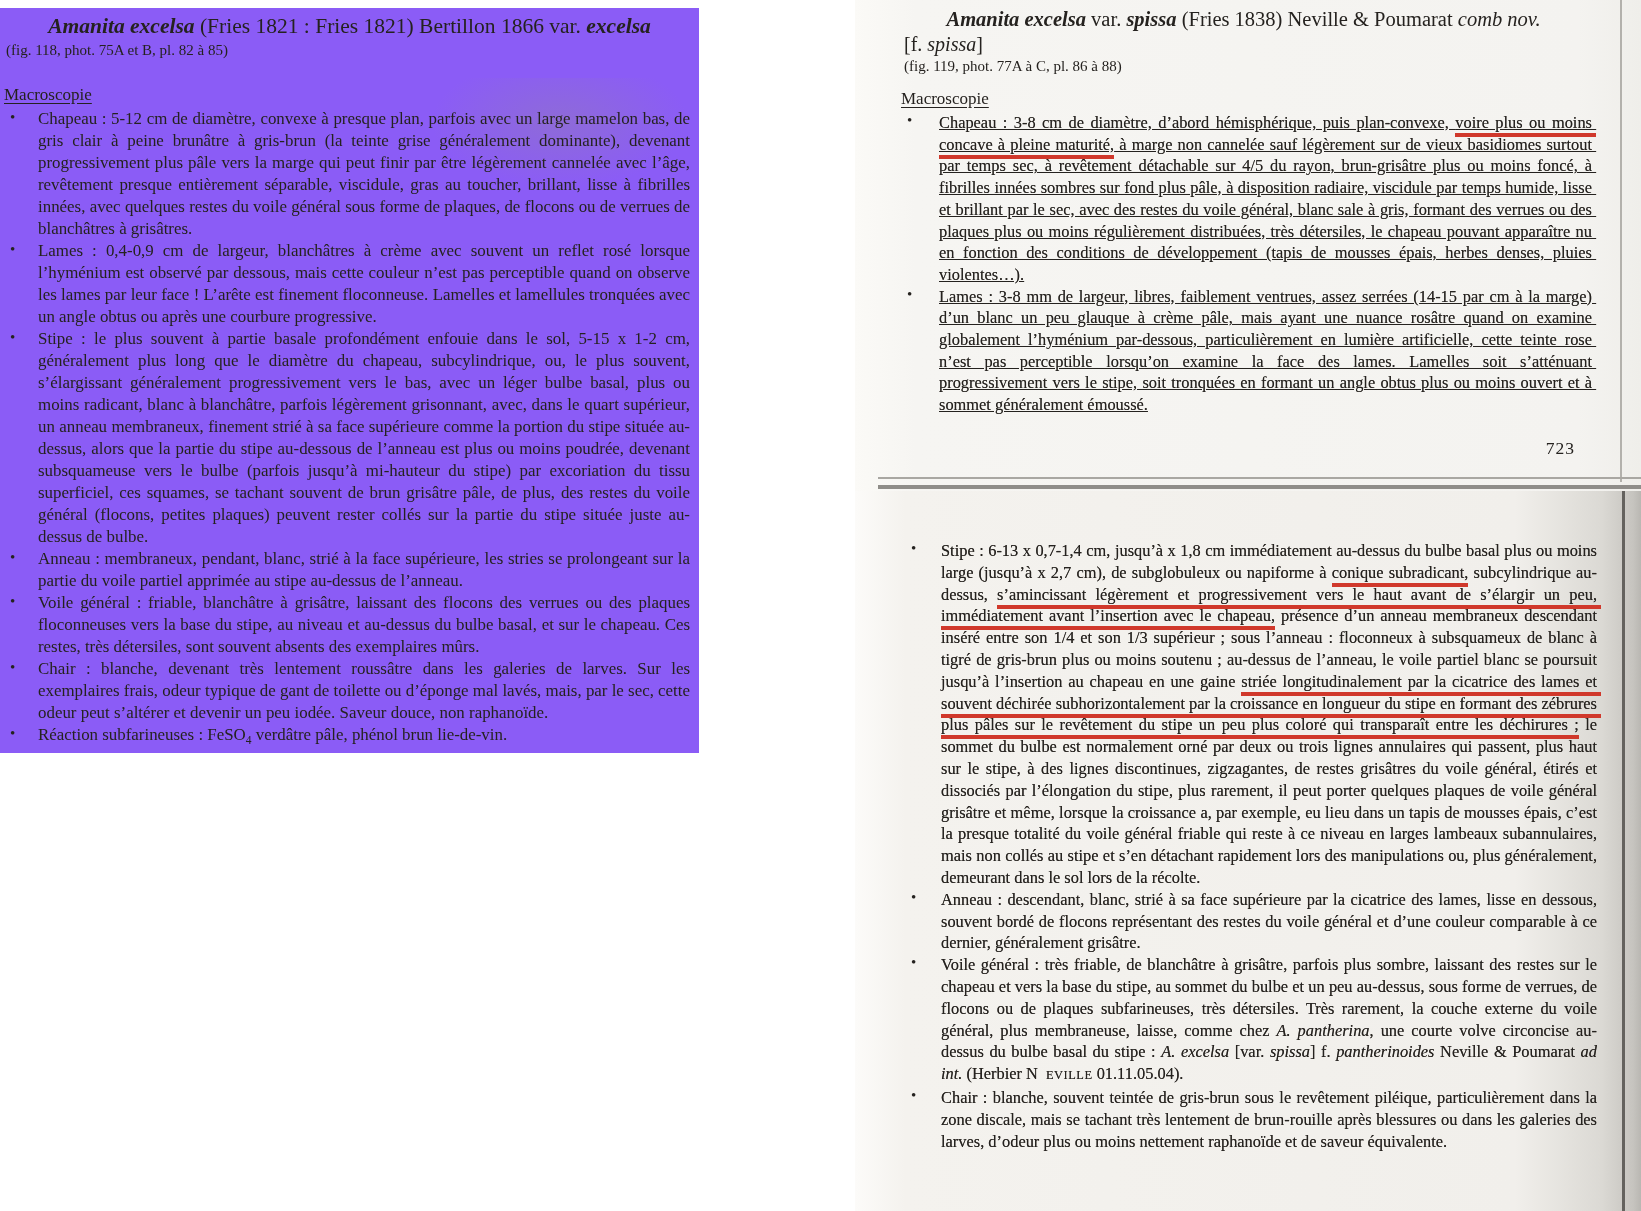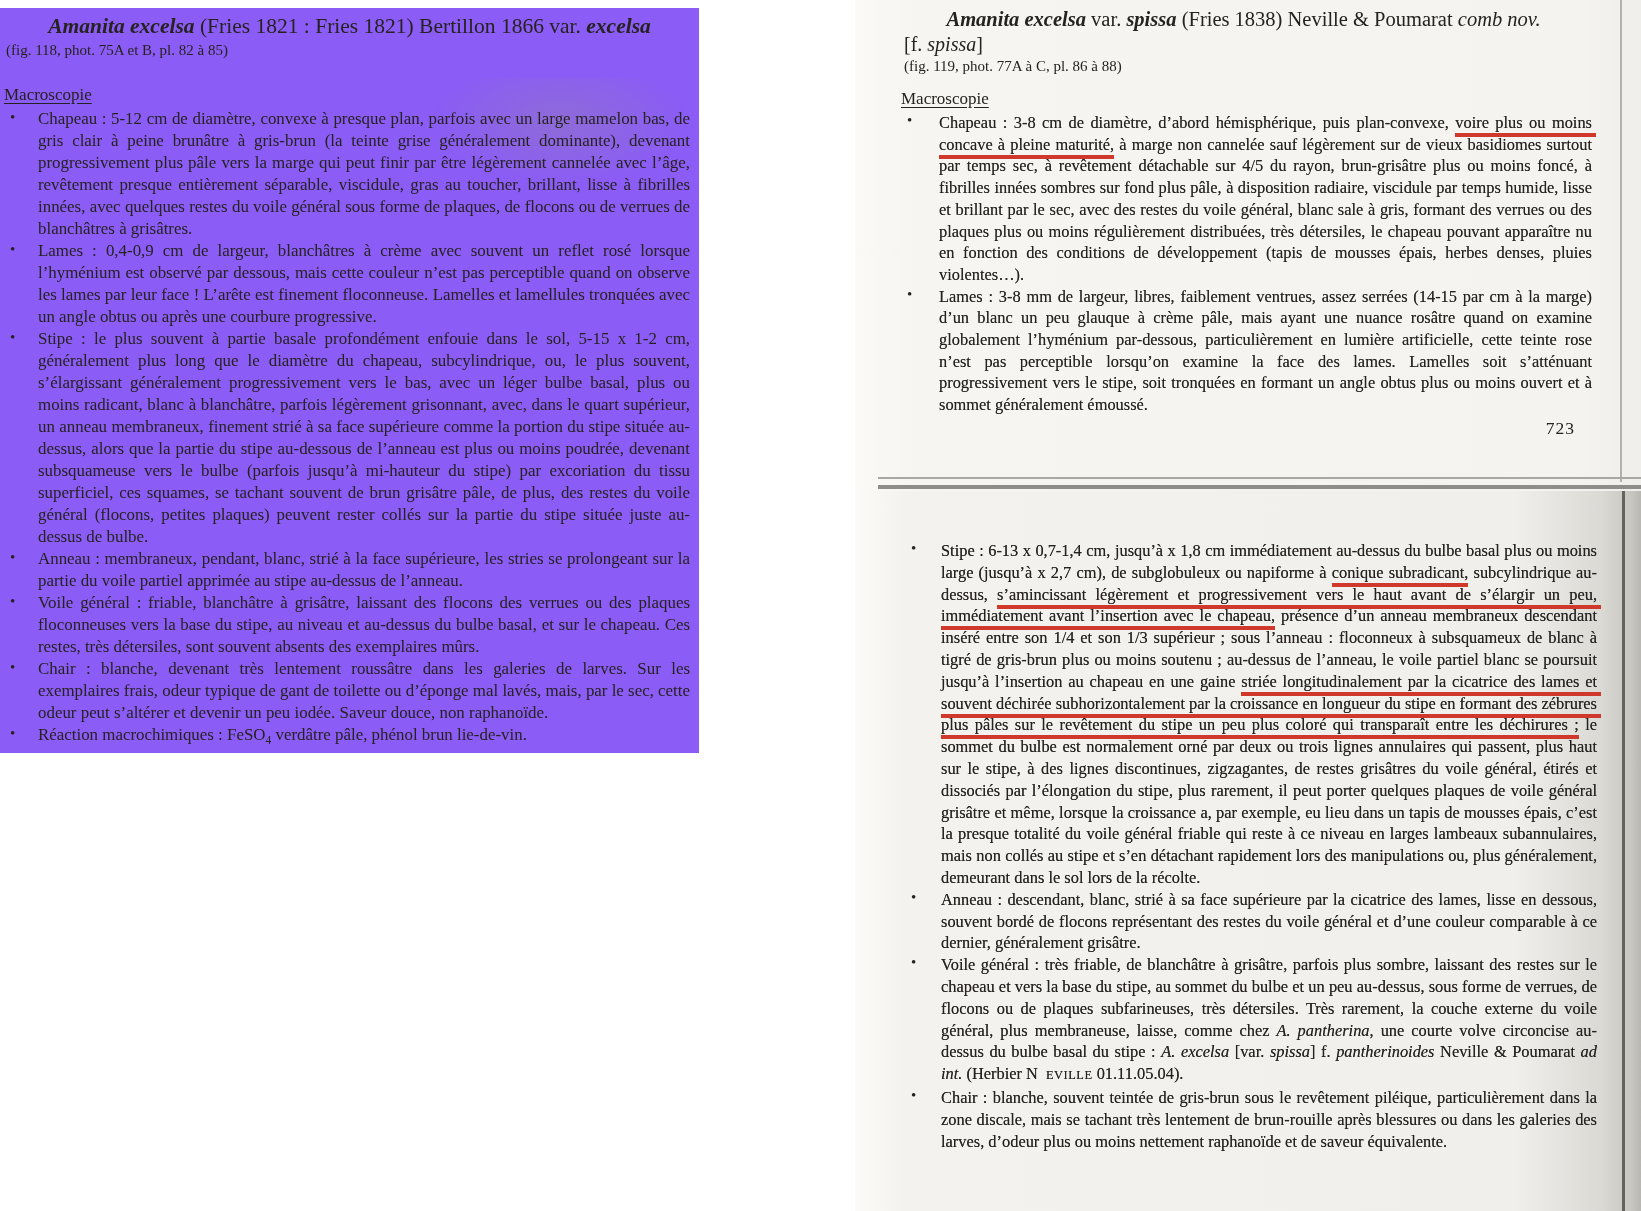--- a/index.html
+++ b/index.html
@@ -69,28 +69,28 @@
   ul.bullets li{position:relative;margin:0;}
   ul.bullets .dot{position:absolute;font-size:15px;}
   .btext{text-align:justify;}
 
   .page-left ul.bullets li{padding-left:38px;margin-right:9px;}
   .page-left ul.bullets .dot{left:10px;top:1px;}
   .page-left .btext{font-size:16.9px;line-height:22px;}
 
   .scan-top ul.bullets li{padding-left:84px;margin-right:49px;}
   .scan-top ul.bullets .dot{left:52px;top:0;}
-  .scan-top .btext{font-size:16.4px;line-height:21.7px;text-shadow:0 0 .4px rgba(45,40,34,.6);}
+  .scan-top .btext{font-size:16.4px;line-height:21.7px;text-shadow:0 0 .4px rgba(45,40,34,.6);text-decoration:underline;}
 
   .scan-bottom ul.bullets li{padding-left:86px;margin-right:44px;}
   .scan-bottom ul.bullets .dot{left:56px;top:0;}
   .scan-bottom .btext{font-size:16.4px;line-height:21.8px;text-shadow:0 0 .6px rgba(45,40,34,.7);}
 
   .page-number{
-    position:absolute;top:418px;right:66px;font-size:17.5px;letter-spacing:1px;
+    position:absolute;top:438px;right:66px;font-size:17.5px;letter-spacing:1px;
   }
 
   
   .seg{white-space:pre-wrap;}
   .seg.bi{font-weight:bold;font-style:italic;}
   .seg.i{font-style:italic;}
   .seg.sub{vertical-align:sub;font-size:.68em;}
   .seg.sc{font-size:.76em;letter-spacing:.5px;margin-left:8px;}
   .seg.ru{
     border-bottom:4px solid #d0382b;
@@ -132,21 +132,21 @@
         <li>
           <span class="dot">•</span>
           <div class="btext"><span class="seg t">Voile général : friable, blanchâtre à grisâtre, laissant des flocons des verrues ou des plaques floconneuses vers la base du stipe, au niveau et au-dessus du bulbe basal, et sur le chapeau. Ces restes, très détersiles, sont souvent absents des exemplaires mûrs.</span></div>
         </li>
         <li>
           <span class="dot">•</span>
           <div class="btext"><span class="seg t">Chair : blanche, devenant très lentement roussâtre dans les galeries de larves. Sur les exemplaires frais, odeur typique de gant de toilette ou d’éponge mal lavés, mais, par le sec, cette odeur peut s’altérer et devenir un peu iodée. Saveur douce, non raphanoïde.</span></div>
         </li>
         <li>
           <span class="dot">•</span>
-          <div class="btext"><span class="seg t">Réaction macrochimiques : FeSO</span><span class="seg sub">4</span><span class="seg t"> verdâtre pâle, phénol brun lie-de-vin.</span></div>
+          <div class="btext"><span class="seg t">Réaction subfarineuses : FeSO</span><span class="seg sub">4</span><span class="seg t"> verdâtre pâle, phénol brun lie-de-vin.</span></div>
         </li>
       </ul>
   </section>
 
   <section class="page scan-top">
     <h1 class="title"><span class="seg bi">Amanita excelsa</span><span class="seg t"> var. </span><span class="seg bi">spissa</span><span class="seg t"> (Fries 1838) Neville &amp; Poumarat </span><span class="seg i">comb nov.</span></h1>
     <div class="title-line2"><span class="seg t">[f. </span><span class="seg i">spissa</span><span class="seg t">]</span></div>
     <div class="subtitle">(fig. 119, phot. 77A à C, pl. 86 à 88)</div>
     <h2 class="heading">Macroscopie</h2>
     <ul class="bullets">

